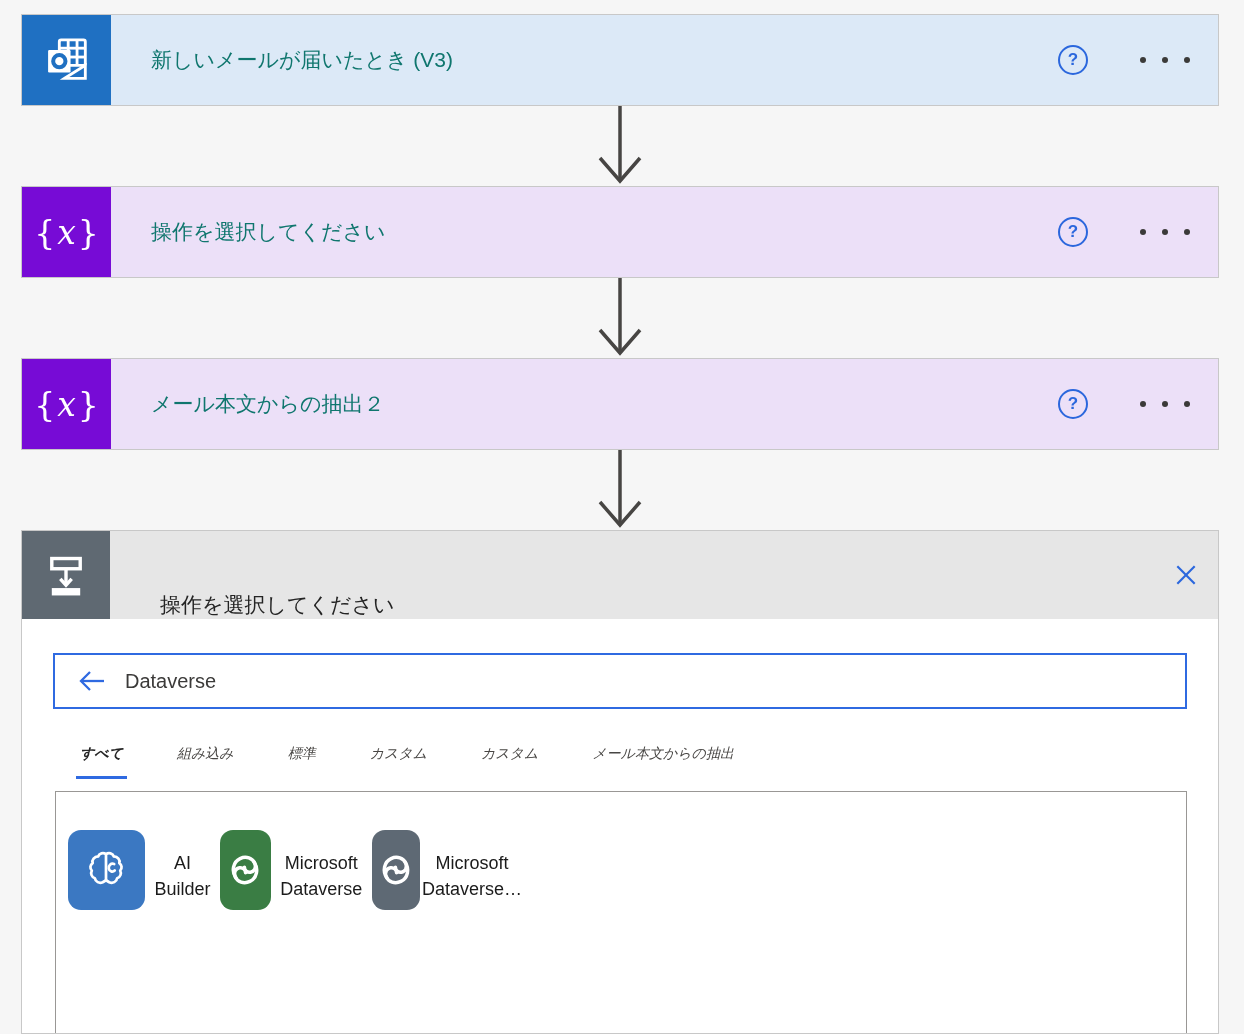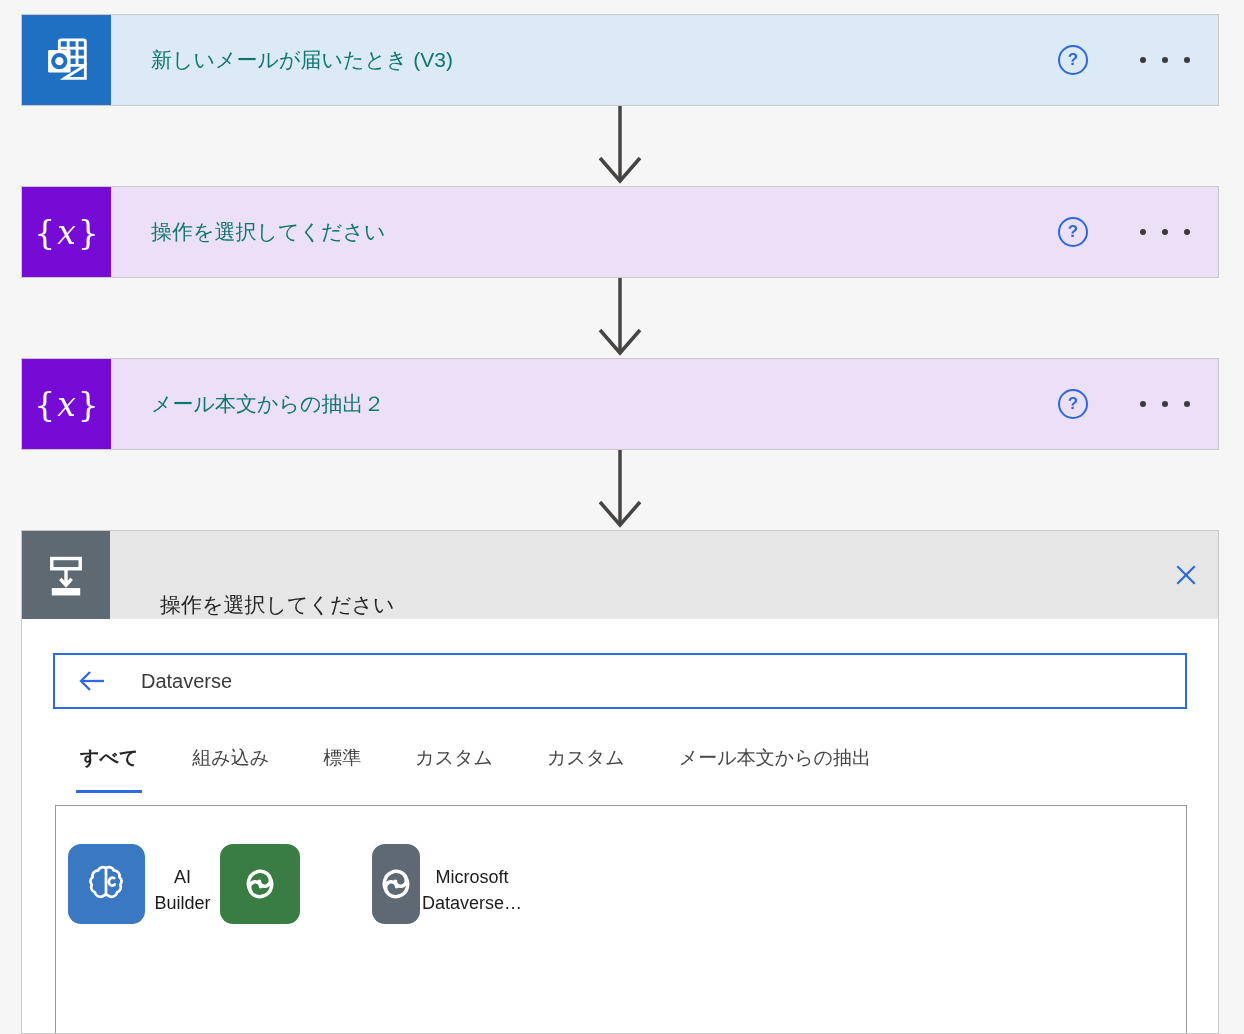--- a/index.html
+++ b/index.html
@@ -38,25 +38,25 @@
   .picker-icon { width:88px; flex:0 0 88px; background:#5f6972; display:flex; align-items:center; justify-content:center; }
   .picker-header-body { flex:1; background:#e6e6e6; display:flex; align-items:flex-end; padding-left:50px; }
   .picker-title { font-size:21px; }
   .close-btn { background:#e6e6e6; border:none; width:46px; display:flex; align-items:center; justify-content:center;
                cursor:pointer; padding-right:18px; }
 
   .search-row { margin:34px 31px 0 31px; }
   .search-box { display:flex; align-items:center; width:100%; height:56px; border:2px solid #2f6ae1;
                 background:#fff; padding:0 16px 0 20px; }
   .back-btn { border:none; background:transparent; cursor:pointer; display:flex; align-items:center; padding:4px 2px; }
-  .search-input { flex:1; border:none; outline:none; font-size:20px; color:#3b3a39; margin-left:32px;
+  .search-input { flex:1; border:none; outline:none; font-size:20px; color:#3b3a39; margin-left:16px;
                   font-family:"Liberation Sans","DejaVu Sans",sans-serif; background:transparent; }
 
   .tabs { display:flex; gap:46px; margin:36px 0 0 54px; align-items:flex-end; }
-  .tab { font-size:19px; color:#484644; padding:0 4px 19px 4px; cursor:pointer; border-bottom:3px solid transparent; }
+  .tab { font-size:14px; color:#484644; padding:0 4px 13px 4px; cursor:pointer; border-bottom:3px solid transparent;font-style:italic; }
   .tab.active { font-weight:bold; color:#242424; border-bottom-color:#2f6ae1; }
 
   .results { margin:12px 0 0 33px; width:1132px; height:400px; border:1px solid #99989 6; border:1px solid #999795;
              background:#fff; padding:38px 0 0 12px; }
   .tile-row { display:flex; }
   .tile-cell { width:152px; display:flex; flex-direction:row; align-items:center; cursor:pointer; }
   .tile { width:80px; height:80px; border-radius:13px; display:flex; align-items:center; justify-content:center; }
   .tile-blue { background:#3b78c2; }
   .tile-green { background:#3a7d44; }
   .tile-gray { background:#5e6974; }
@@ -235,20 +235,21 @@
 
         <div class="tile-cell">
           <div class="tile tile-green">
             <svg width="48" height="48" viewBox="0 0 44 44">
               <g stroke="#fff" stroke-width="3.2" fill="none" stroke-linecap="round">
                 <path d="M 13.5,29 C 9.5,23 11,14.5 17.5,11.5 C 23,9 29,11 31,16 C 32.5,20 30.5,23.5 27,24 C 24,24.4 21.5,22.5 21.5,19.5"></path>
                 <path d="M 30.5,15 C 34.5,21 33,29.5 26.5,32.5 C 21,35 15,33 13,28 C 11.5,24 13.5,20.5 17,20 C 20,19.6 22.5,21.5 22.5,24.5"></path>
               </g>
             </svg>
           </div>
+          <div class="tile-label">Microsoft Dataverse</div>
         </div>
 
         <div class="tile-cell">
           <div class="tile tile-gray">
             <svg width="48" height="48" viewBox="0 0 44 44">
               <g stroke="#fff" stroke-width="3.2" fill="none" stroke-linecap="round">
                 <path d="M 13.5,29 C 9.5,23 11,14.5 17.5,11.5 C 23,9 29,11 31,16 C 32.5,20 30.5,23.5 27,24 C 24,24.4 21.5,22.5 21.5,19.5"></path>
                 <path d="M 30.5,15 C 34.5,21 33,29.5 26.5,32.5 C 21,35 15,33 13,28 C 11.5,24 13.5,20.5 17,20 C 20,19.6 22.5,21.5 22.5,24.5"></path>
               </g>
             </svg>

